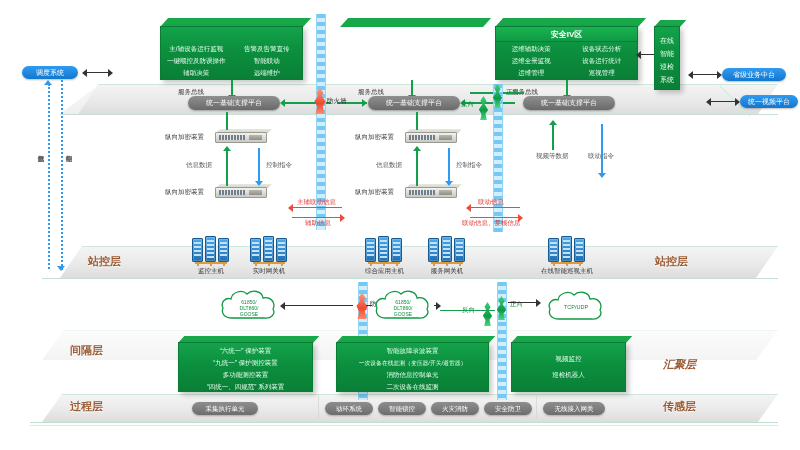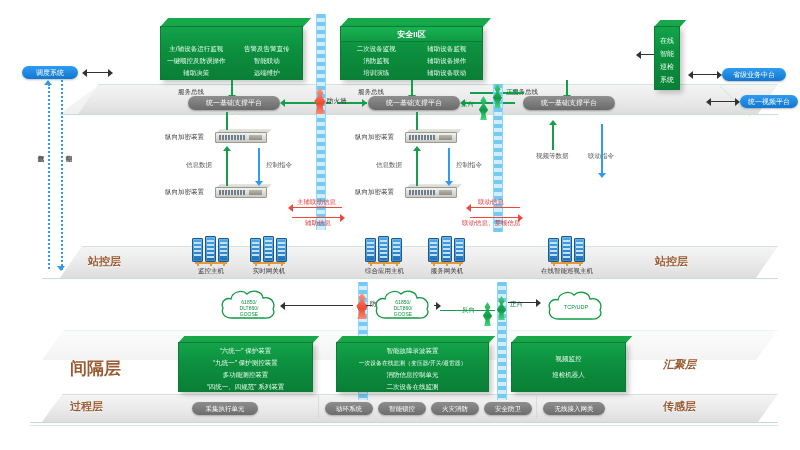--- a/index.html
+++ b/index.html
@@ -147,37 +147,40 @@
       </div>
       <div class="row" style="position:absolute;top:42px;left:0;width:100%;font-size:6.5px;">
         <span>辅助决策</span>
         <span>远端维护</span>
       </div>
     </div>
   </div>
 
   <div class="gbox" style="left:340px;top:18px;width:143px;height:62px;">
     <div class="top"></div>
+  </div>
+
+  <div class="gbox" style="left:495px;top:18px;width:143px;height:62px;">
+    <div class="top"></div>
     <div class="face" style="height:54px;">
-      <div class="hdrbar" style="top:0;font-size:8px;">安全II区</div>
+      <div class="hdrbar" style="top:0;font-size:8px;">安全IV区</div>
       <div class="row" style="position:absolute;top:18px;left:0;width:100%;font-size:6.5px;">
-        <span>二次设备监视</span>
-        <span>辅助设备监视</span>
+        <span>运维辅助决策</span>
+        <span>设备状态分析</span>
       </div>
       <div class="row" style="position:absolute;top:30px;left:0;width:100%;font-size:6.5px;">
-        <span>消防监视</span>
-        <span>辅助设备操作</span>
+        <span>运维全景监视</span>
+        <span>设备运行统计</span>
       </div>
       <div class="row" style="position:absolute;top:42px;left:0;width:100%;font-size:6.5px;">
-        <span>培训演练</span>
-        <span>辅助设备联动</span>
-      </div>
-    </div>
-  </div>
-
+        <span>运维管理</span>
+        <span>巡视管理</span>
+      </div>
+    </div>
+  </div>
 
   <div class="gbox" style="left:654px;top:20px;width:26px;height:72px;">
     <div class="top" style="height:7px;"></div>
     <div class="face" style="height:64px;top:6px;">
       <div style="position:absolute;top:9px;left:0;width:100%;text-align:center;color:#eafff0;font-size:7px;">在线</div>
       <div style="position:absolute;top:22px;left:0;width:100%;text-align:center;color:#eafff0;font-size:7px;">智能</div>
       <div style="position:absolute;top:35px;left:0;width:100%;text-align:center;color:#eafff0;font-size:7px;">巡检</div>
       <div style="position:absolute;top:48px;left:0;width:100%;text-align:center;color:#eafff0;font-size:7px;">系统</div>
     </div>
   </div>
@@ -521,21 +524,21 @@
     <div class="lnk" style="left:366px;top:305px;width:6px;height:1px;"></div>
     <div class="arrR" style="left:436px;top:302px;"></div>
     <div class="lnk" style="left:434px;top:305px;width:6px;height:1px;"></div>
   </div>
   <div class="k">
     <div class="lnk" style="left:508px;top:302px;width:32px;height:1px;"></div>
     <div class="arrR" style="left:536px;top:299px;"></div>
   </div>
   <div class="ln" style="left:440px;top:310px;width:55px;height:1.2px;"></div>
 
-  <div class="layerlbl" style="left:70px;top:357px;font-size:17px;">间隔层</div>
+  <div class="layerlbl" style="left:70px;top:343px;font-size:11px;">间隔层</div>
   <div class="layerlbl" style="left:663px;top:357px;font-size:11px;font-style:italic;">汇聚层</div>
   <div class="layerlbl" style="left:70px;top:399px;font-size:11px;">过程层</div>
   <div class="layerlbl" style="left:663px;top:399px;font-size:11px;">传感层</div>
 
   <div class="gbox" style="left:178px;top:336px;width:135px;height:56px;">
     <div class="top" style="height:7px;"></div>
     <div class="face" style="height:50px;top:6px;">
       <div class="line" style="position:absolute;top:4px;left:0;width:100%;font-size:6.5px;">“六统一” 保护装置</div>
       <div class="line" style="position:absolute;top:16px;left:0;width:100%;font-size:6.5px;">“九统一” 保护测控装置</div>
       <div class="line" style="position:absolute;top:28px;left:0;width:100%;font-size:6.5px;">多功能测控装置</div>

